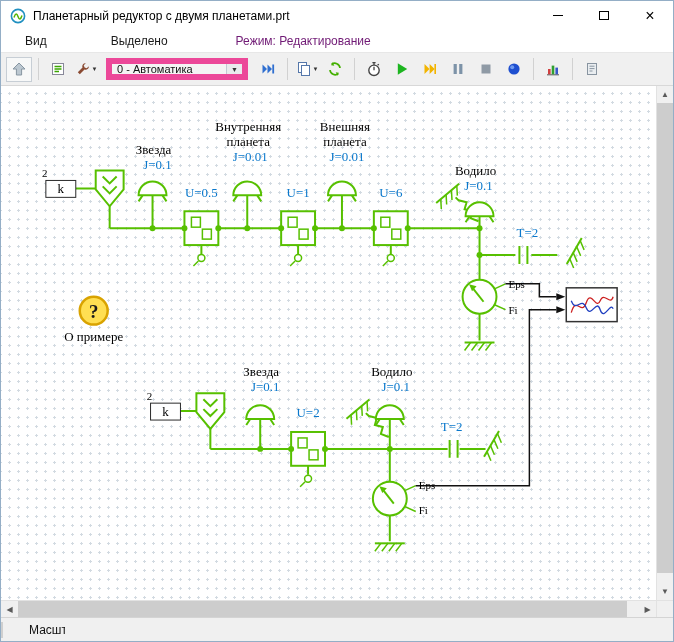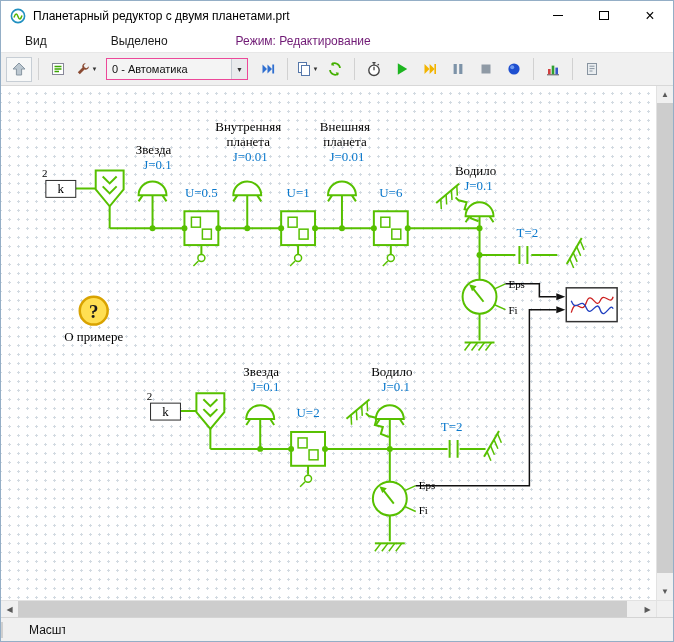--- a/index.html
+++ b/index.html
@@ -21,21 +21,21 @@
   .menubar { height:22px; display:flex; align-items:center; background:#fff; font-size:12px; padding-left:16px; flex:0 0 auto;gap:48px; }
   .menuitem { padding:0 8px; color:#1a1a1a; }
   .menumode { margin-left:12px; color:#701a75; }
 
   
   .toolbar { height:34px; background:#f0f0f0; border-top:1px solid #e7e7e7; border-bottom:1px solid #d8d8d8; display:flex; align-items:center; padding:0 5px; gap:2px; flex:0 0 auto; }
   .tbtn { height:25px; min-width:26px; display:flex; align-items:center; justify-content:center; border:1px solid transparent; }
   .tbtn.framed { border-color:#c7ced5; background:#f7f8f8; }
   .tsep { width:1px; height:22px; background:#d1d1d1; margin:0 4px; flex:0 0 auto; }
   .caret { font-size:6px; color:#333; margin-left:1px; }
-  .combo { width:142px; height:22px; border:1px solid #ec4899; background:#f4f4f4; display:flex; align-items:center; font-size:11px; margin:0 5px; flex:0 0 auto; }
+  .combo { width:142px; height:22px; border:6px solid #ec4899; background:#f4f4f4; display:flex; align-items:center; font-size:11px; margin:0 5px; flex:0 0 auto; }
   .combo-text { flex:1; padding-left:5px; color:#111; white-space:nowrap; overflow:hidden; }
   .combo-arrow { width:16px; height:100%; display:flex; align-items:center; justify-content:center; font-size:7px; color:#333; border-left:1px solid #c2cad2; background:#e9ebed; }
 
   
   .canvasrow { flex:1; display:flex; min-height:0; }
   .canvas { position:relative; flex:1; background:#fff;
             background-image: radial-gradient(circle, #d2dae1 1px, transparent 1.2px);
             background-size: 9px 9px; background-position: 4px 3px; overflow:hidden; }
   .scene { position:absolute; left:0; top:0; width:100%; height:100%; }
   .vscroll { width:17px; background:#f0f0f0; display:flex; flex-direction:column; border-left:1px solid #e2e2e2; flex:0 0 auto; }

